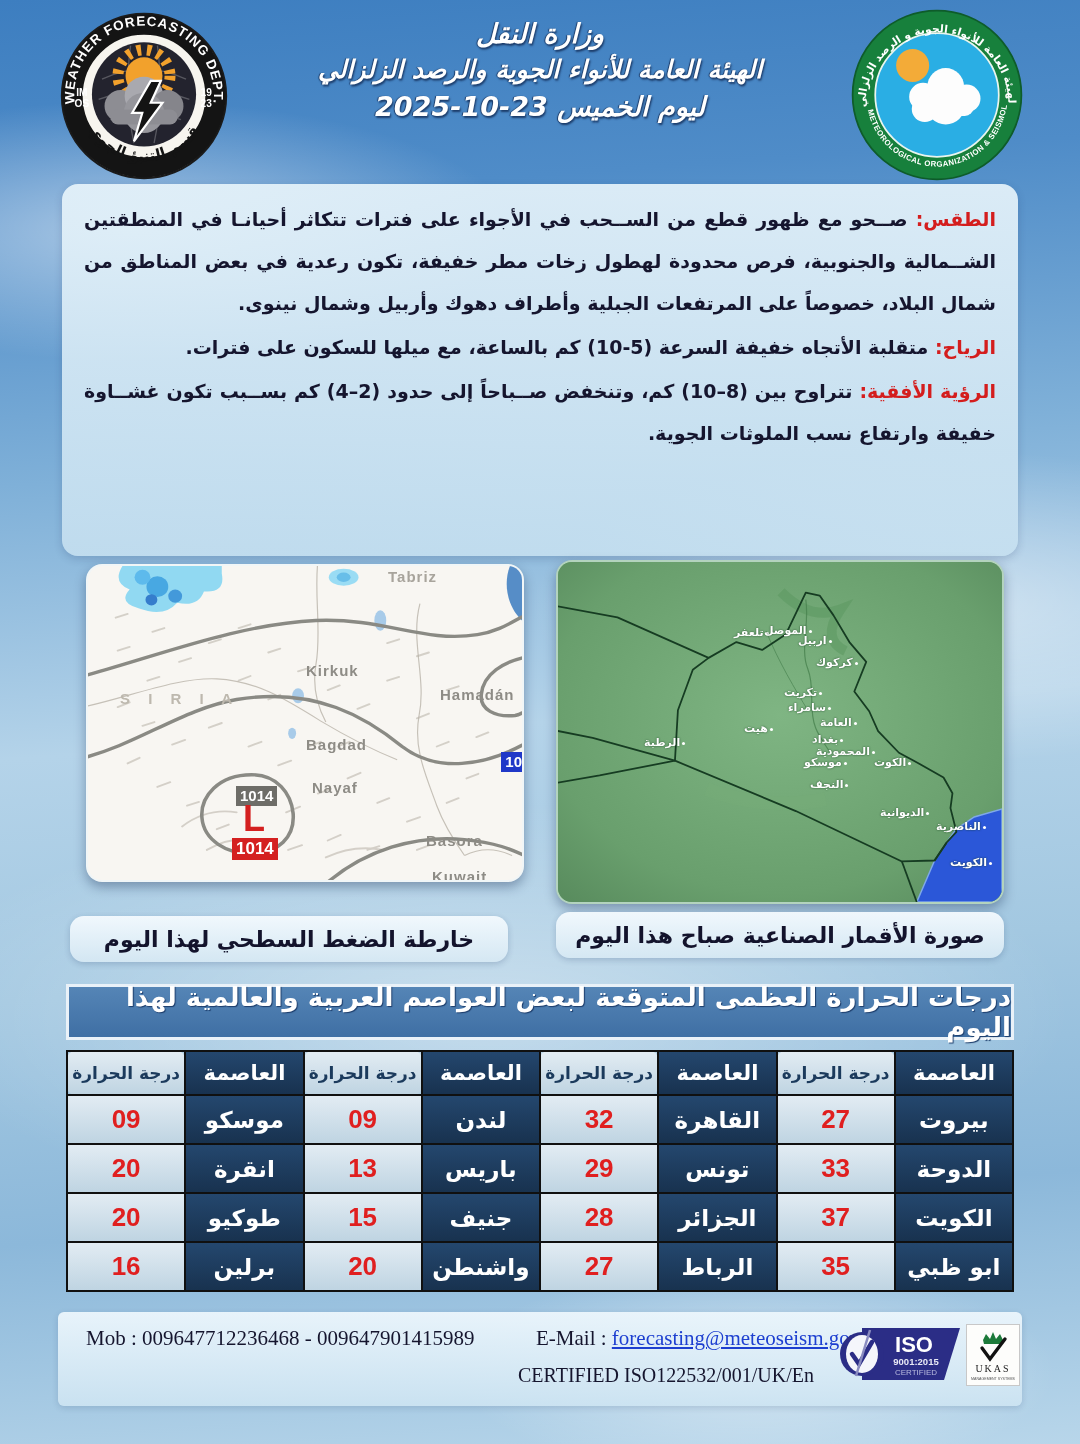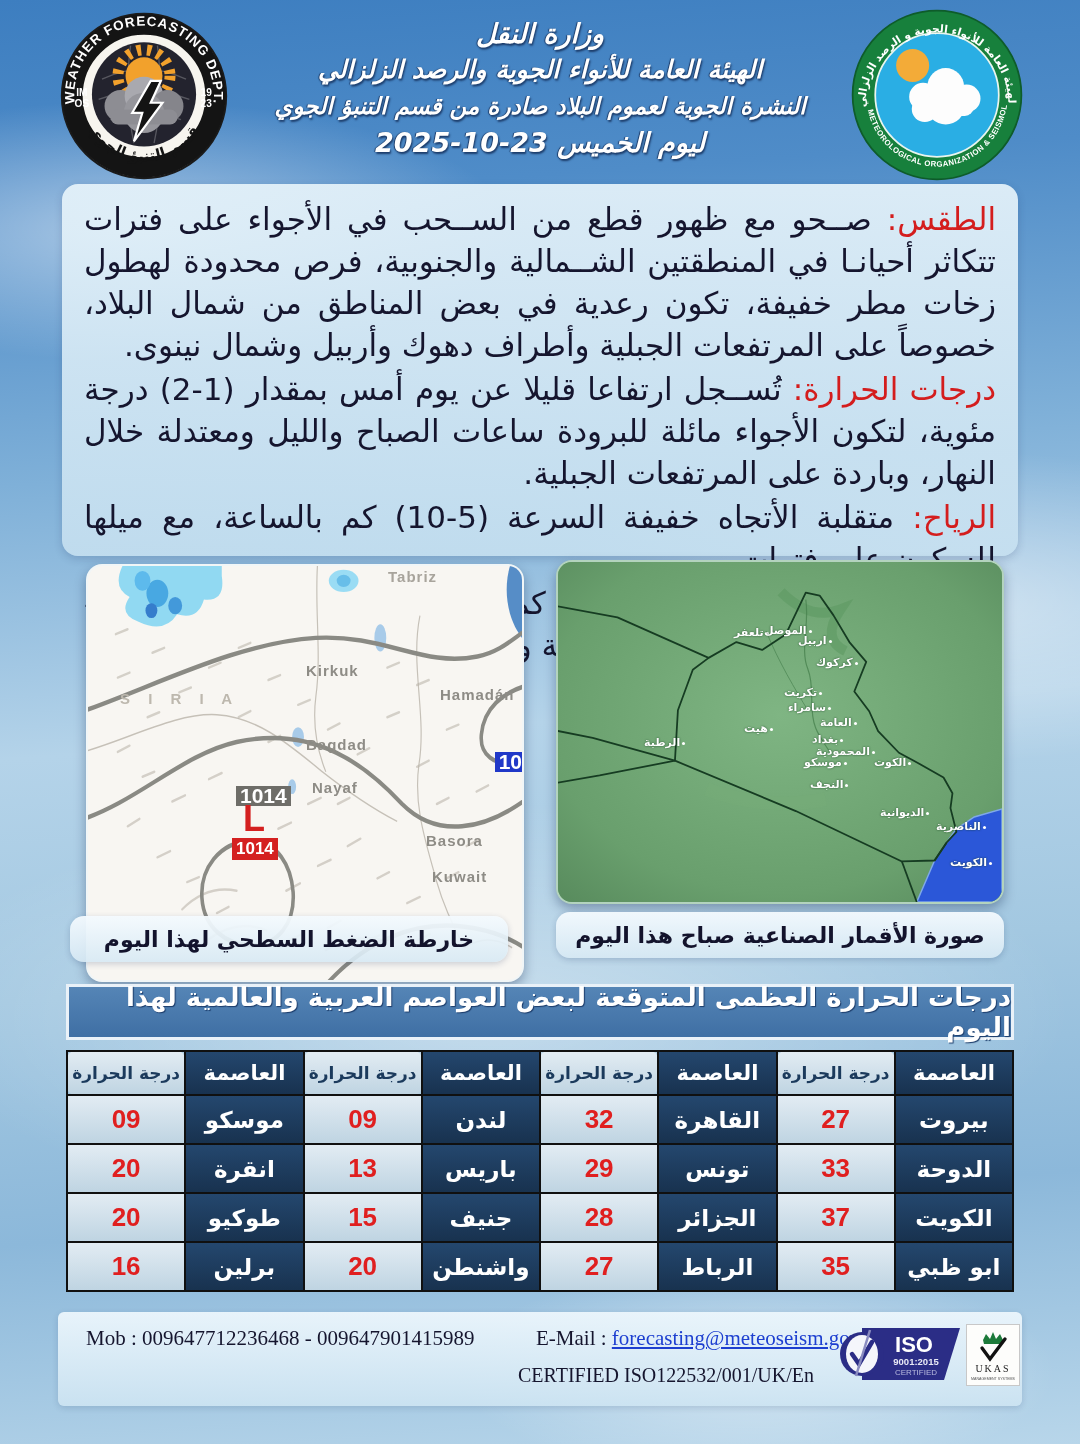--- a/index.html
+++ b/index.html
@@ -20,34 +20,34 @@
   .t3{font-size:23px;line-height:36px;}
   .t4{font-size:27px;line-height:38px;}
   .logo{position:absolute;}
   .logo-left{left:60px;top:12px;width:168px;height:168px;}
   .logo-right{left:850px;top:8px;width:174px;height:174px;}
   
   .forecast{position:absolute;left:62px;top:184px;width:956px;height:372px;
     background:linear-gradient(180deg,rgba(230,243,250,.92),rgba(198,224,240,.88));
     border-radius:16px;box-shadow:0 3px 8px rgba(20,40,90,.18);
     padding:14px 22px;box-sizing:border-box;direction:rtl;}
-  .forecast p{margin:0 0 2px;font-size:31px;font-weight:normal;color:#15152e;
+  .forecast p{margin:0 0 2px;font-size:19px;font-weight:bold;color:#15152e;
     line-height:42px;text-align:justify;}
   .forecast .lbl{color:#d41d1d;}
   
   .map{position:absolute;border-radius:16px;overflow:hidden;
     box-shadow:0 5px 12px rgba(10,30,70,.35);border:2px solid rgba(235,245,252,.55);box-sizing:border-box;}
-  .map-pressure{left:86px;top:564px;width:438px;height:418px;background:#f8f6f2;}
+  .map-pressure{left:86px;top:564px;width:438px;height:318px;background:#f8f6f2;}
   .map-sat{left:556px;top:560px;width:448px;height:344px;background:#6fa973;}
   .map svg{position:absolute;left:0;top:0;width:100%;height:100%;}
   .mlbl{position:absolute;font-family:"Liberation Sans",sans-serif;font-weight:bold;
     color:#8e8c86;font-size:15px;letter-spacing:1px;white-space:nowrap;}
   .mlbl-faint{color:#bdb8ae;letter-spacing:7px;}
   .pbox{position:absolute;font-family:"Liberation Sans",sans-serif;font-weight:bold;color:#fff;
-    font-size:21px;padding:0 4px;line-height:20px;}
+    font-size:15px;padding:0 4px;line-height:20px;}
   .pbox-grey{background:#6e6d68;}
   .pbox-red{background:#d42020;font-size:17px;line-height:22px;}
   .pbox-blue{background:#2038c8;}
   .plow{position:absolute;color:#d42020;font-family:"Liberation Sans",sans-serif;
     font-weight:bold;font-size:36px;line-height:30px;}
   .slbl{position:absolute;color:#fff;font-size:11px;font-weight:bold;white-space:nowrap;
     text-shadow:0 0 2px rgba(20,60,30,.9);direction:rtl;}
   .slbl i{display:inline-block;width:3px;height:3px;background:#fff;border-radius:50%;
     vertical-align:middle;margin-left:2px;}
   
@@ -120,21 +120,20 @@
     <path d="M54,41 L43,60 h6 L44,77 L61,54 h-7 L60,41 Z" fill="#141414" stroke="#fff" stroke-width="1.3"></path>
     <path id="lbot" d="M 13,61 A 38.5,38.5 0 0 0 87,61" fill="none"></path>
     <text font-size="9" font-weight="bold" fill="#141414">
       <textPath href="#lbot" startOffset="50%" text-anchor="middle">قسم التنبؤ الجوي</textPath>
     </text>
   </svg>
 
   <div class="hdr-titles">
     <div class="t1">وزارة النقل</div>
     <div class="t2">الهيئة العامة للأنواء الجوية والرصد الزلزالي</div>
-    <div class="t3">النشرة الجوية لعموم البلاد صادرة من قسم التنبؤ الجوي</div>
     <div class="t4">ليوم الخميس 23-10-2025</div>
   </div>
 
   <svg class="logo logo-right" viewBox="0 0 100 100">
     <circle cx="50" cy="50" r="48.5" fill="#17803c" stroke="#0e5c2a" stroke-width="1"></circle>
     <circle cx="50" cy="50" r="35.5" fill="#2aaee4" stroke="#e9f5ef" stroke-width="1"></circle>
     <path id="rtop" d="M 9,55 A 41,41 0 1 1 91,55" fill="none"></path>
     <text font-size="6.2" font-weight="bold" fill="#fff">
       <textPath href="#rtop" startOffset="50%" text-anchor="middle">الهيئة العامة للأنواء الجوية و الرصد الزلزالي</textPath>
     </text>
@@ -148,21 +147,20 @@
         <circle cx="55" cy="45" r="10.5"></circle>
       <circle cx="67" cy="52" r="8"></circle>
         <circle cx="55" cy="56" r="11"></circle>
       <circle cx="43" cy="58" r="7.5"></circle>
         <rect x="38" y="52" width="33" height="10" rx="5" fill="#fdfdfd"></rect>
     </g>
   </svg>
 
   <section class="forecast">
     <p><span class="lbl">الطقس:</span> <span>صــحو مع ظهور قطع من الســحب في الأجواء على فترات تتكاثر أحيانـا في المنطقتين الشــمالية والجنوبية، فرص محدودة لهطول زخات مطر خفيفة، تكون رعدية في بعض المناطق من شمال البلاد، خصوصاً على المرتفعات الجبلية وأطراف دهوك وأربيل وشمال نينوى.</span></p>
-    <p><span class="lbl">درجات الحرارة:</span> <span>تُســجل ارتفاعا قليلا عن يوم أمس بمقدار (1-2) درجة مئوية، لتكون الأجواء مائلة للبرودة ساعات الصباح والليل ومعتدلة خلال النهار، وباردة على المرتفعات الجبلية.</span></p>
     <p><span class="lbl">الرياح:</span> <span>متقلبة الأتجاه خفيفة السرعة (5-10) كم بالساعة، مع ميلها للسكون على فترات.</span></p>
     <p><span class="lbl">الرؤية الأفقية:</span> <span>تتراوح بين (8–10) كم، وتنخفض صــباحاً إلى حدود (2–4) كم بســبب تكون غشــاوة خفيفة وارتفاع نسب الملوثات الجوية.</span></p>
   </section>
 
   <figure class="map map-pressure" style="margin:0">
     <svg viewBox="0 0 438 334" preserveAspectRatio="none">
 
       <g opacity="0.9">
         <path d="M38,-5 q-16,22 4,30 q-12,14 9,20 q26,10 39,-6 q21,5 27,-12 q22,2 18,-19 L135,-5 Z" fill="#86d6f2"></path>
         <circle cx="70" cy="22" r="11" fill="#35a0e0"></circle>

